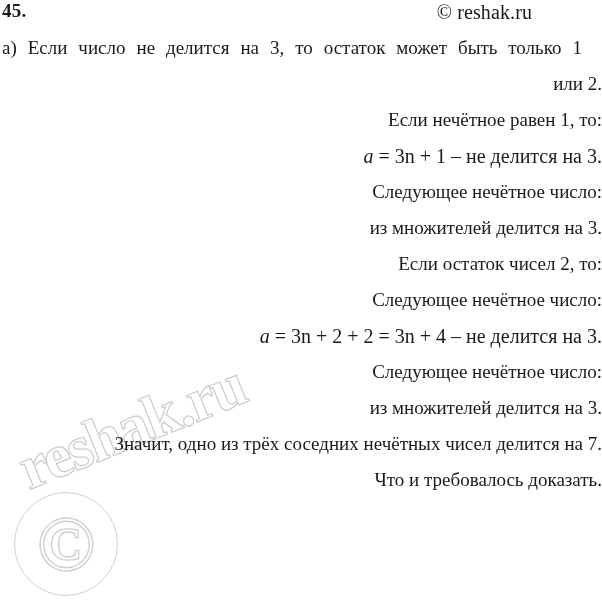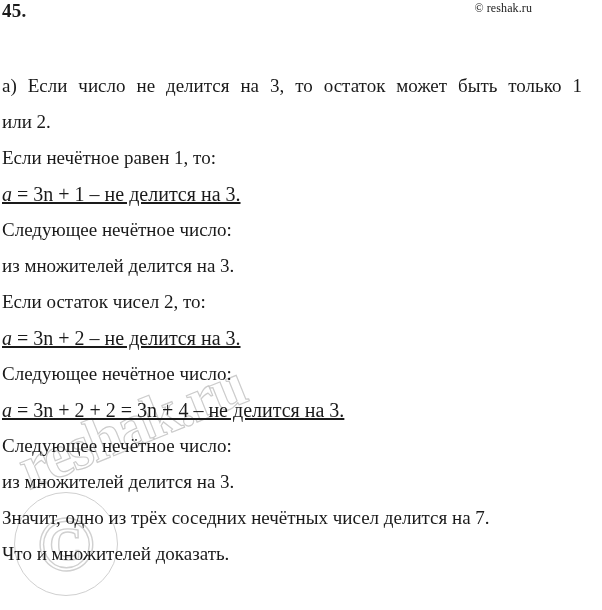--- a/index.html
+++ b/index.html
@@ -86,56 +86,55 @@
     left: 2px;
     top: 0px;
     font-size: 19px;
     font-weight: 700;
     letter-spacing: .2px;
   }
   .site-credit {
     position: absolute;
     right: 4px;
     top: 1px;
-    font-size: 12px;
+    font-size: 20px;
     letter-spacing: .1px;
     white-space: nowrap;
     text-align: center;
   }
 
   
   .lines {
     position: absolute;
     left: 0;
     top: 30px;
     width: 602px;
   }
   .line {
     position: relative;
     height: 36px;
     line-height: 36px;
     font-size: 19px;
     white-space: nowrap;
     padding-left: 2px;
     box-sizing: border-box;
+    text-align: right;
   }
   .line.justify {
     white-space: normal;
     text-align: justify;
     text-align-last: justify;
     padding-right: 20px;
     word-spacing: 0px;
-    margin-top: 38px;
   }
   .line.wide {
     letter-spacing: .15px;
   }
   .formula {
     font-size: 20px;
-    text-decoration: underline;
   }
   .formula .var {
     font-style: italic;
   }
 </style>
 </head>
 <body>
 
 <div class="watermark-layer">
   <div class="wm-text">reshak.ru</div>
@@ -151,22 +150,21 @@
   </div>
 
   <div class="lines">
     <div class="line justify">а) Если число не делится на 3, то остаток может быть только 1</div>
     <div class="line">или 2.</div>
     <div class="line">Если нечётное равен 1, то:</div>
     <div class="line formula"><span class="var">a</span> = 3n + 1 – не делится на 3.</div>
     <div class="line">Следующее нечётное число:</div>
     <div class="line">из множителей делится на 3.</div>
     <div class="line">Если остаток чисел 2, то:</div>
-    <div class="line formula"><span class="var">a</span> = 3n + 2 – не делится на 3.</div>
     <div class="line">Следующее нечётное число:</div>
     <div class="line formula"><span class="var">a</span> = 3n + 2 + 2 = 3n + 4 – не делится на 3.</div>
     <div class="line">Следующее нечётное число:</div>
     <div class="line">из множителей делится на 3.</div>
     <div class="line">Значит, одно из трёх соседних нечётных чисел делится на 7.</div>
-    <div class="line">Что и множителей доказать.</div>
+    <div class="line">Что и требовалось доказать.</div>
   </div>
 
 </div>
 
 </body></html>

